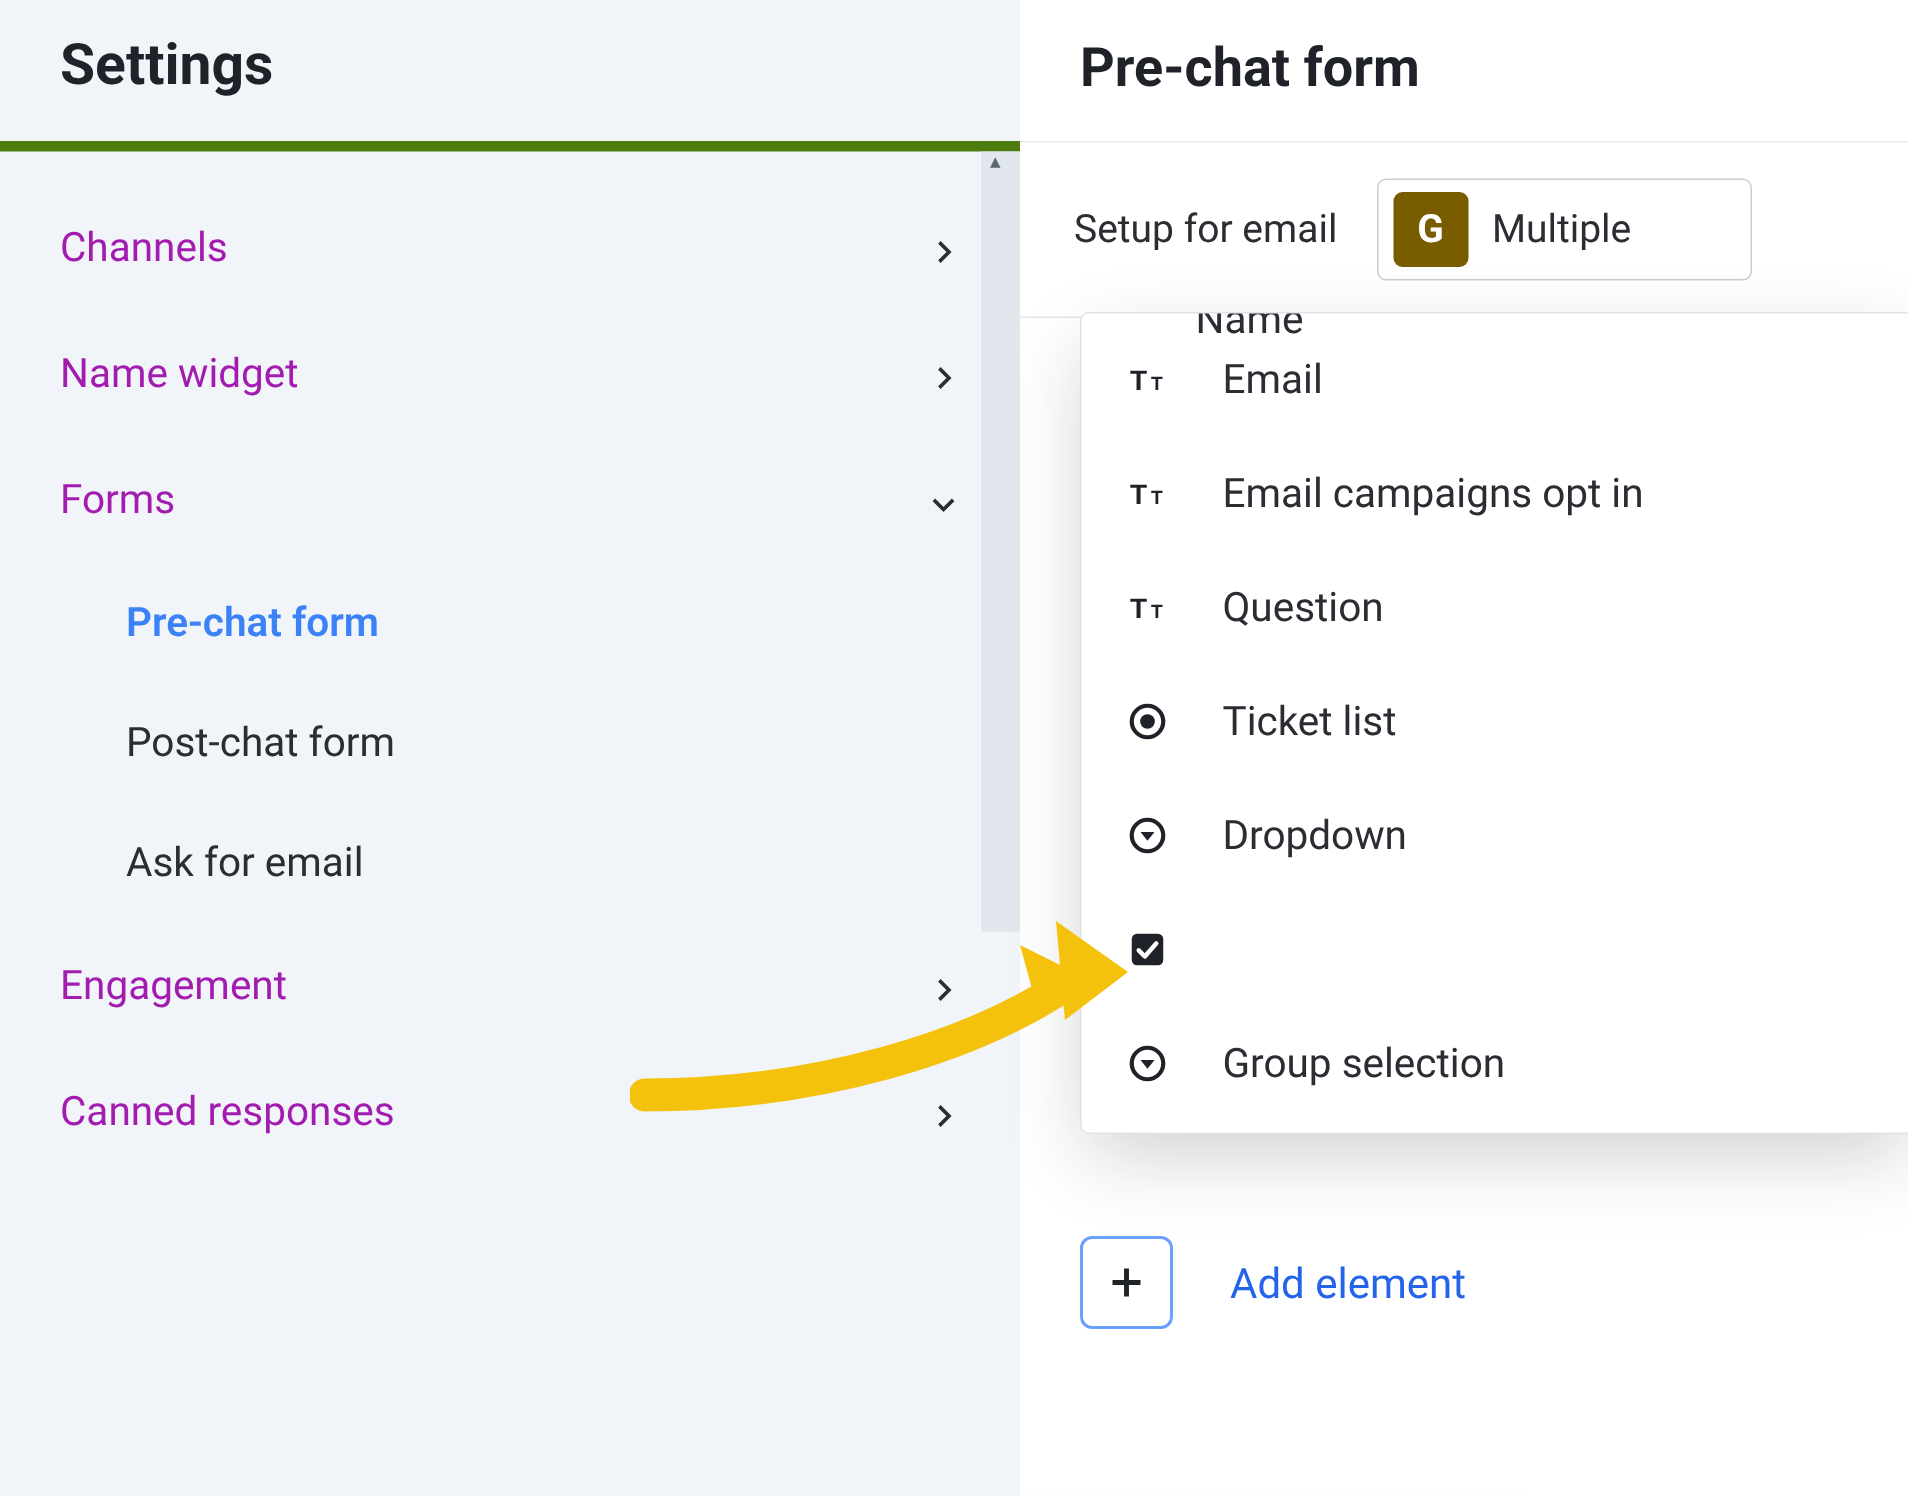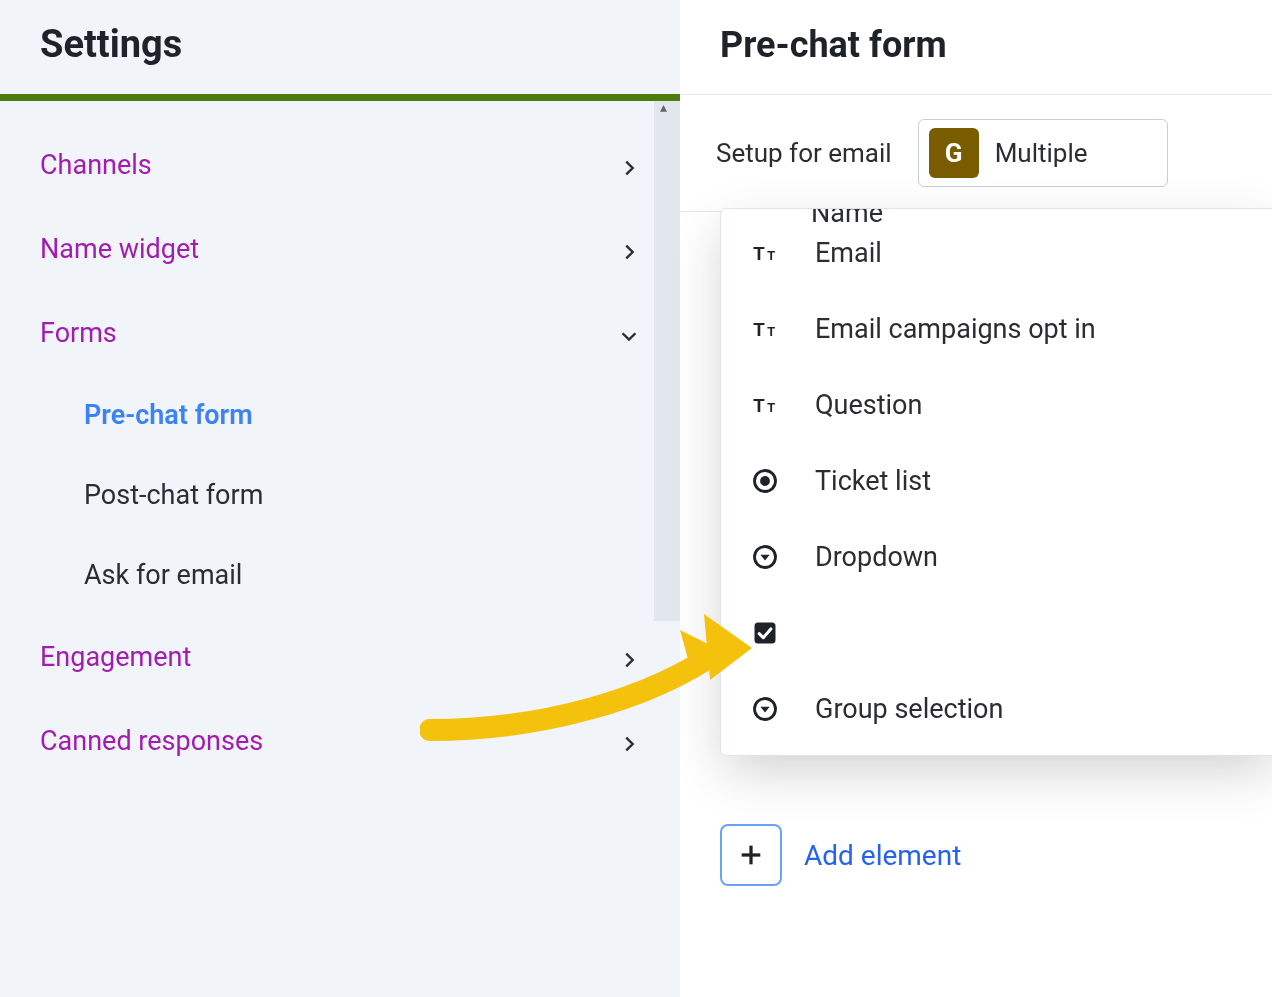--- a/index.html
+++ b/index.html
@@ -33,26 +33,26 @@
     .panel-title { font-size: 36px; font-weight: 700; color: #1f2228; }
 
     .panel-toolbar { display: flex; align-items: center; gap: 26px; padding: 24px 36px; border-bottom: 1px solid #e4e8ef; }
     .toolbar-label { font-size: 26px; color: #2b2d33; }
     .group-chip { display: flex; align-items: center; gap: 16px; border: 1px solid #c8ced8; border-radius: 6px; padding: 8px 24px 8px 10px; min-width: 250px; }
     .group-badge { width: 50px; height: 50px; border-radius: 6px; display: flex; align-items: center; justify-content: center; font-weight: 700; font-size: 26px; }
     .group-name { font-size: 26px; color: #2b2d33; }
 
     
     .popover { position: absolute; left: 40px; right: 0; top: 208px; width: 558px; background: #fff; border: 1px solid #dfe3ea; border-radius: 6px; box-shadow: 0 18px 50px -6px rgba(31,34,40,.22); padding: 6px 0 8px; overflow: hidden; }
-    .popover .cut-label { position: absolute; top: -12px; left: 90px; font-size: 27px; color: #2b2d33; }
+    .popover .cut-label { position: absolute; top: -12px; left: 76px; font-size: 27px; color: #2b2d33; }
     .option { display: flex; align-items: center; gap: 34px; padding: 22px 28px; font-size: 27px; cursor: pointer; }
     .opt-icon { width: 32px; height: 32px; display: inline-flex; align-items: center; justify-content: center; }
 
     
-    .add-el { position: absolute; left: 40px; top: 824px; display: flex; align-items: center; gap: 22px; }
+    .add-el { position: absolute; left: 40px; top: 824px; display: flex; align-items: center; gap: 38px; }
     .add-btn { width: 62px; height: 62px; border: 2px solid #6aa1ff; border-radius: 8px; display: flex; align-items: center; justify-content: center; background: #fff; }
     .add-btn svg { width: 28px; height: 28px; stroke: #1f2228; stroke-width: 2.8; }
     .add-label { font-size: 28px; color: #2563eb; }
 
     
     .arrow-overlay { position: absolute; left: 420px; top: 570px; width: 340px; height: 180px; pointer-events: none; z-index: 3; }
   </style>
 </head>
 <body>
 

